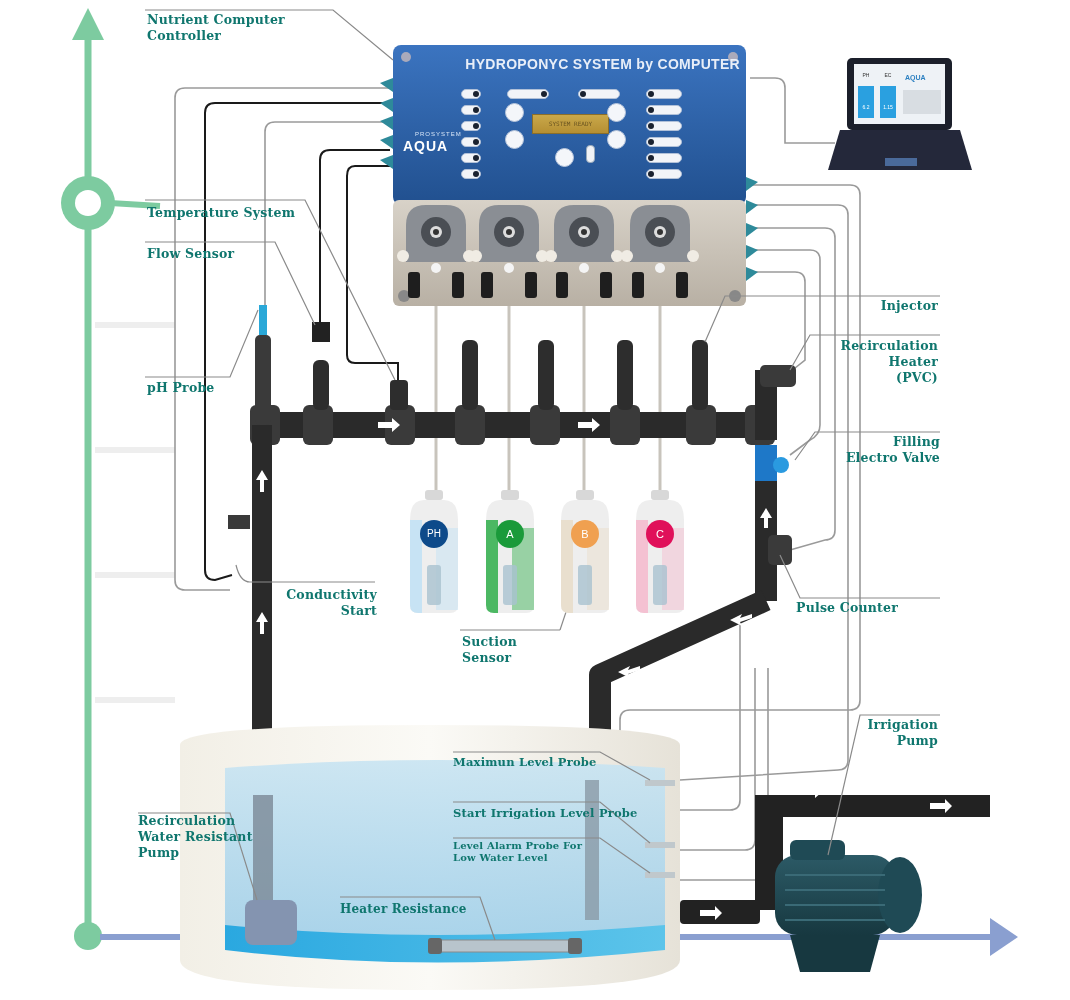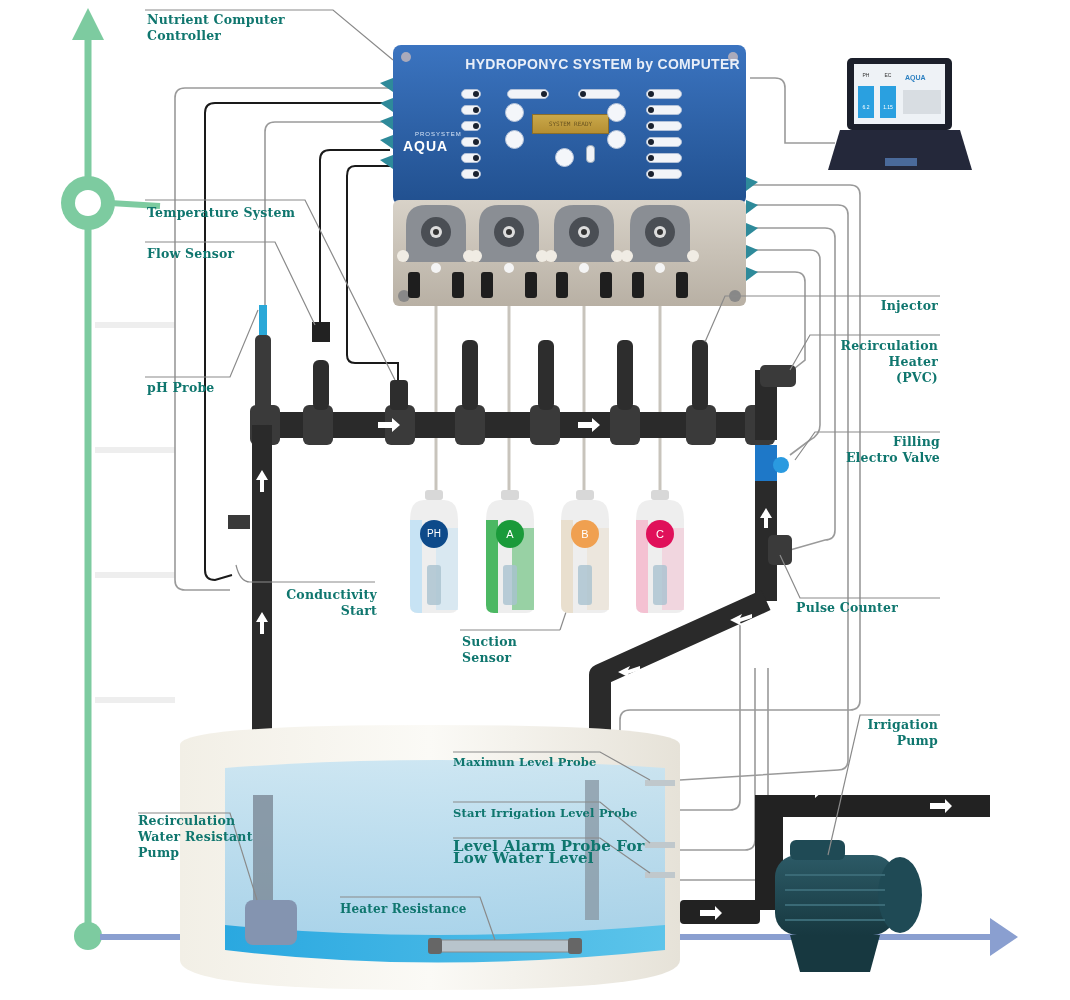--- a/index.html
+++ b/index.html
@@ -386,21 +386,21 @@
   <div>Filling</div>
   <div>Electro Valve</div>
 </div>
 <div class="lbl r" style="left:790px;top:600px;width:108px">Pulse Counter</div>
 <div class="lbl r" style="left:830px;top:717px;width:108px">
   <div>Irrigation</div>
   <div>Pump</div>
 </div>
 <div class="lbl" style="left:453px;top:754px;font-size:11.5px">Maximun Level Probe</div>
 <div class="lbl" style="left:453px;top:805px;font-size:11.5px">Start Irrigation Level Probe</div>
-<div class="lbl" style="left:453px;top:840px;font-size:15px;line-height:12px">
+<div class="lbl" style="left:453px;top:840px;font-size:10px;line-height:12px">
   <div>Level Alarm Probe For</div>
   <div>Low Water Level</div>
 </div>
 <div class="lbl" style="left:138px;top:813px">
   <div>Recirculation</div>
   <div>Water Resistant</div>
   <div>Pump</div>
 </div>
 <div class="lbl" style="left:340px;top:901px;font-size:12px">Heater Resistance</div>
 

